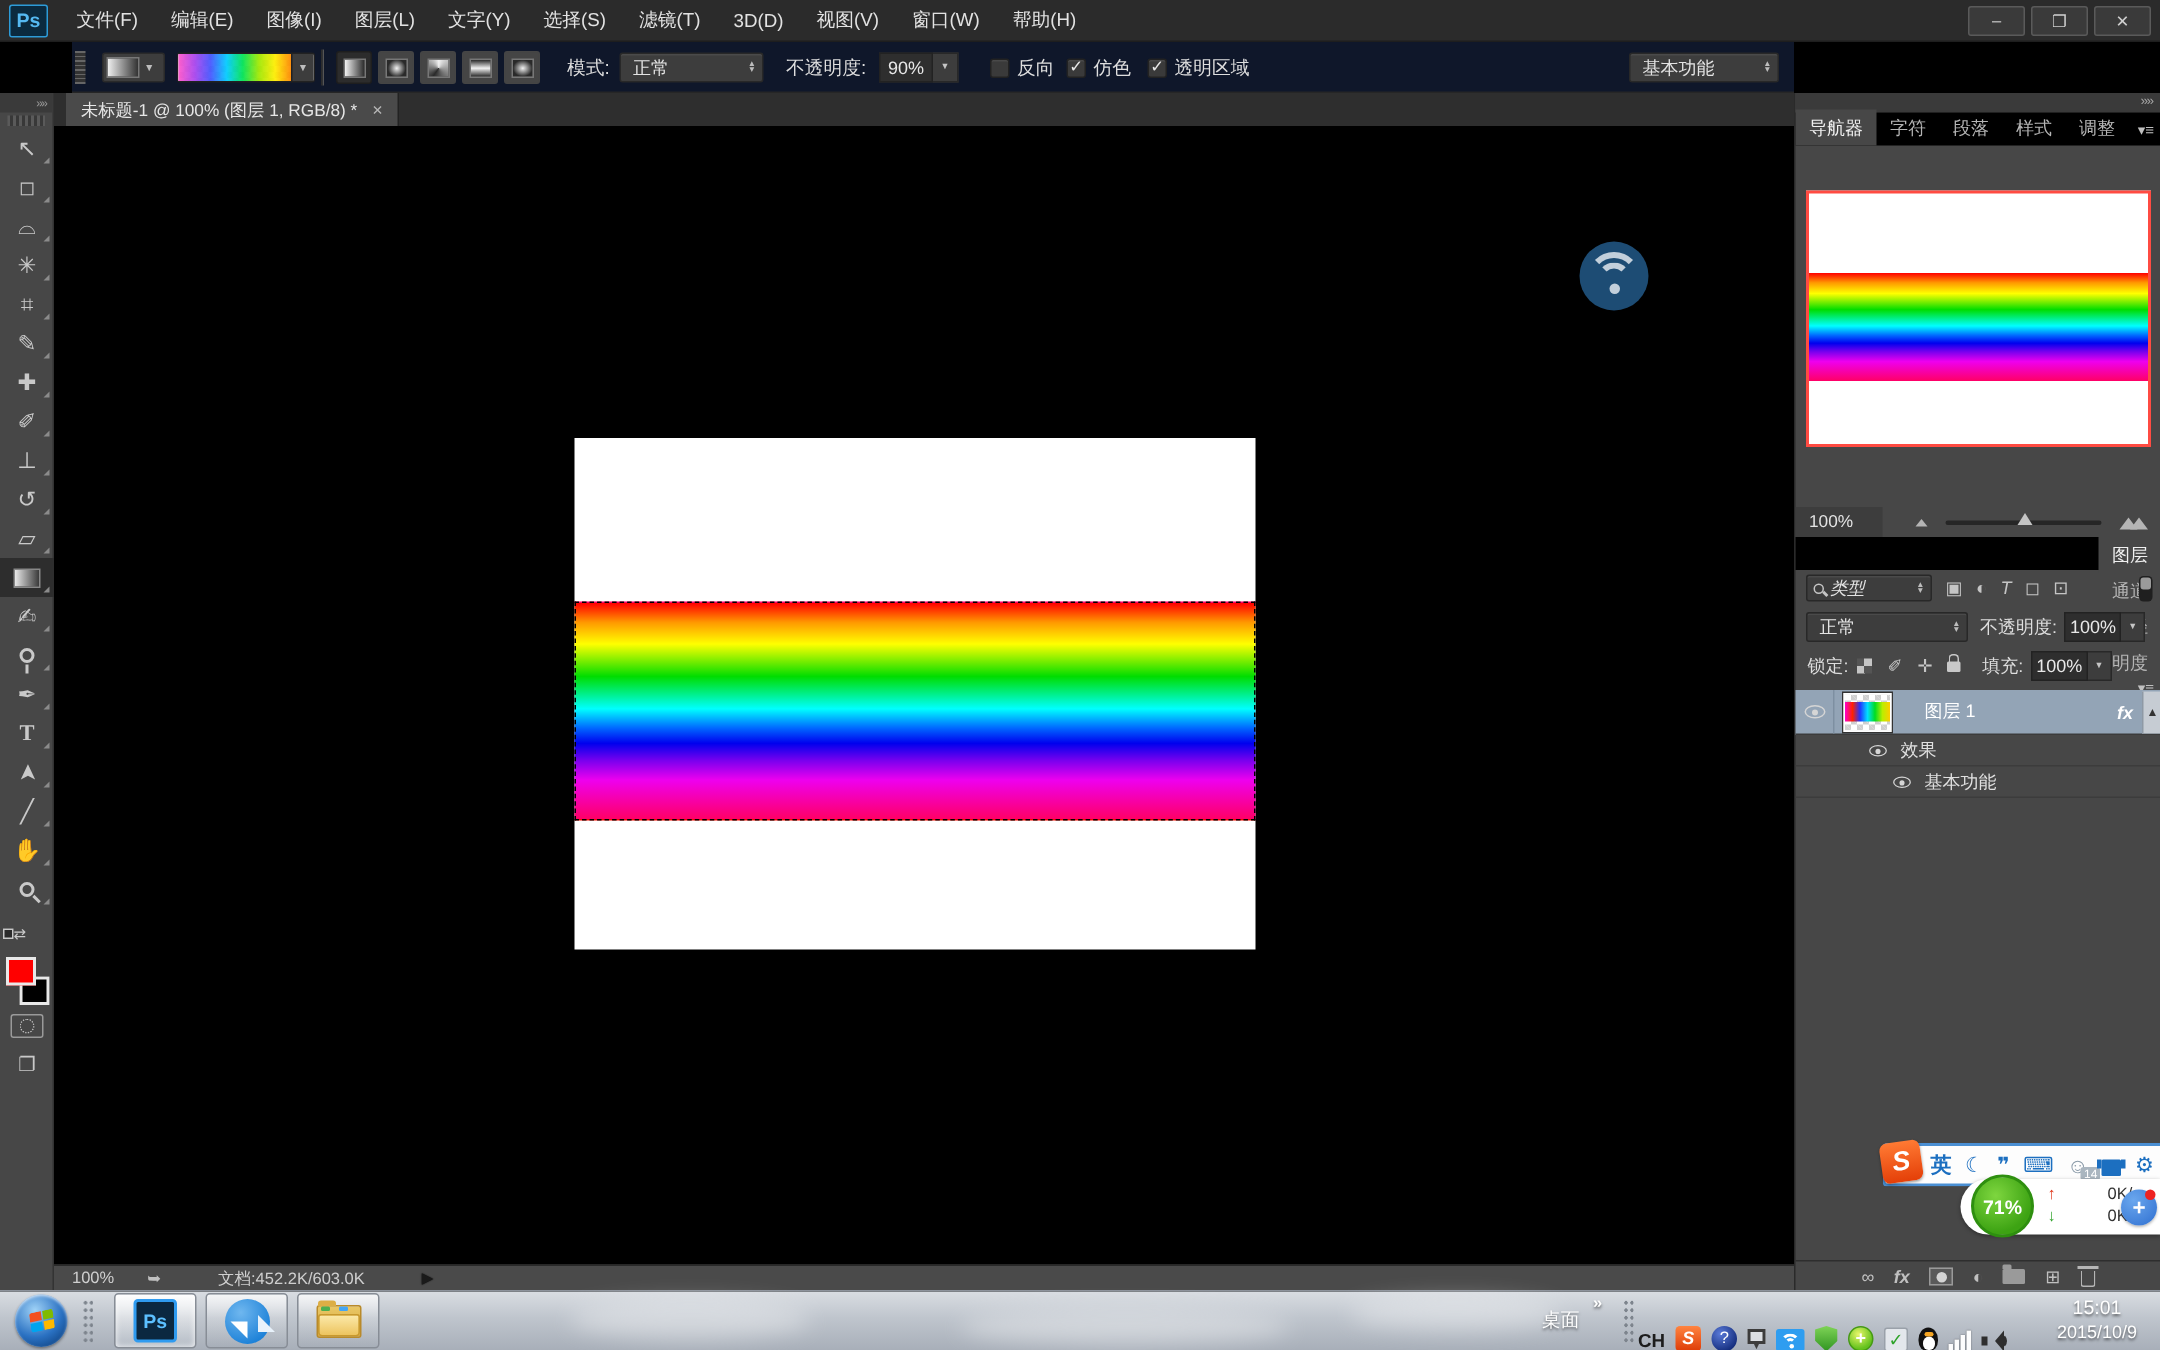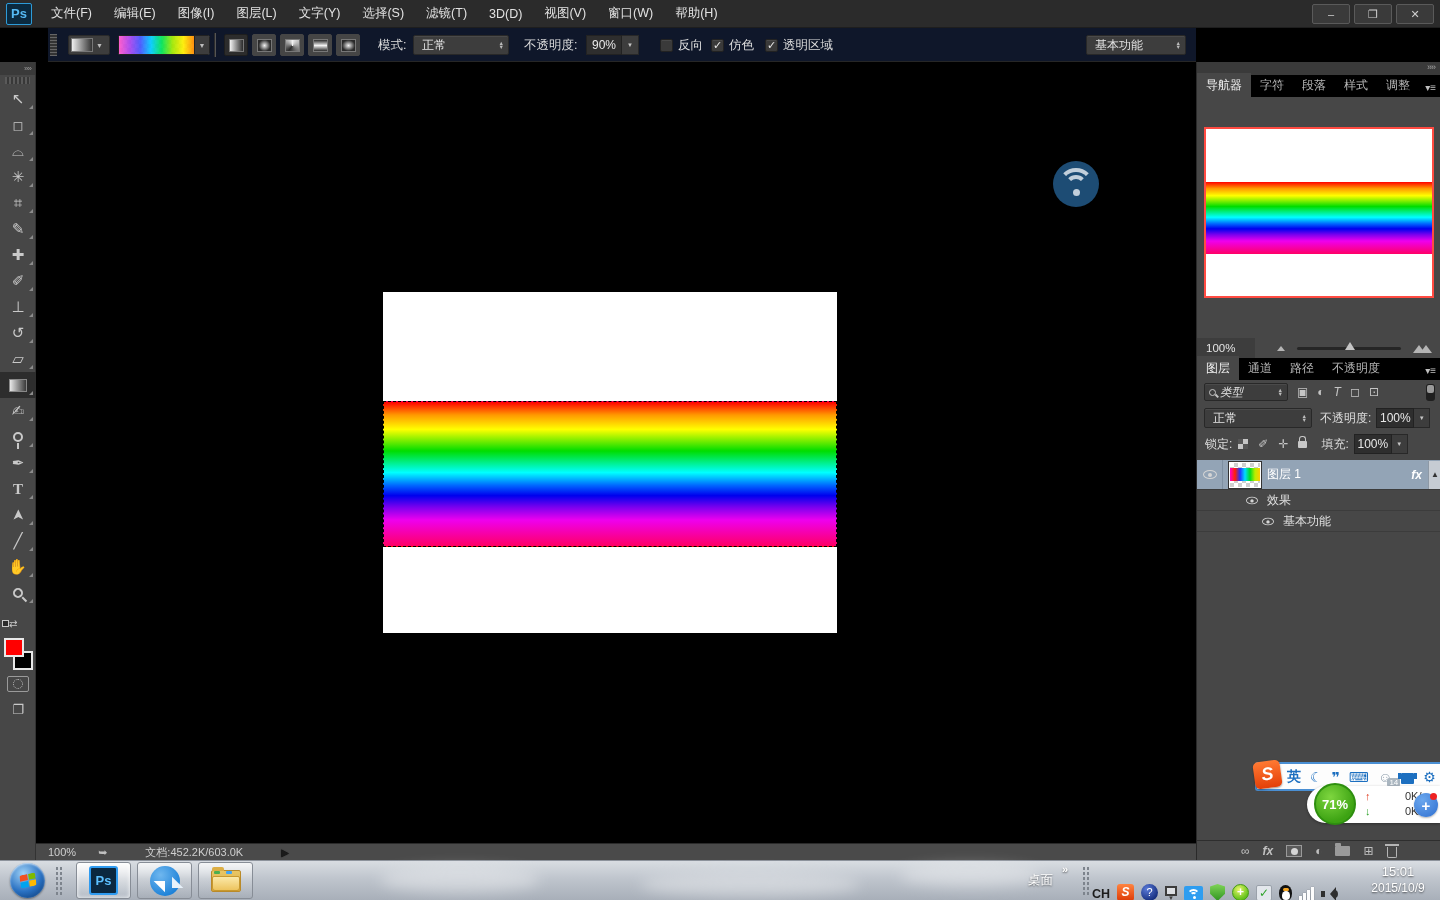--- a/index.html
+++ b/index.html
@@ -122,21 +122,21 @@
   #nav-zoomtxt { width:58px; height:20px; background:#3d3d3d; color:#e3e3e3; font-size:11.5px; padding:4px 0 0 9px; }
   .tri-s { width:0; height:0; border-left:4px solid transparent; border-right:4px solid transparent; border-bottom:5px solid #b5b5b5; margin-left:22px; }
   .slider { position:relative; width:104px; height:3px; background:#262626; border-radius:2px; margin-left:12px; }
   .slider .thumb { position:absolute; left:48px; top:-5px; width:0; height:0;
     border-left:5px solid transparent; border-right:5px solid transparent; border-bottom:8px solid #c5c5c5; }
   .tri-b { position:relative; margin-left:12px; width:18px; height:9px; }
   .tri-b i { position:absolute; bottom:0; width:0; height:0; border-left:6px solid transparent; border-right:6px solid transparent; border-bottom:8px solid #b5b5b5; }
   .tri-b i:first-child { left:0; } .tri-b i:last-child { left:7px; }
   .gripdots { position:absolute; right:2px; bottom:2px; width:11px; height:11px;
     background:radial-gradient(#9a9a9a 1px,transparent 1.2px); background-size:4px 4px; }
-  #tabs2 { top:296px; }
+  #tabs2 { top:296px;flex-direction:column; }
   
   #filter-row { position:absolute; left:0; top:318px; width:244px; height:24px; display:flex; align-items:center;font-style:italic; }
   #filter-dd { margin-left:7px; width:84px; height:18px; padding-left:4px; gap:4px; }
   .mini-zoom { width:7px; height:7px; border:1.5px solid #c5c5c5; border-radius:50%; position:relative; display:inline-block; }
   .mini-zoom::after { content:""; position:absolute; left:5px; top:5px; width:4px; height:1.5px; background:#c5c5c5; transform:rotate(45deg); }
   .ficon { color:#c5c5c5; font-size:12px; margin-left:9px; }
   .toggle { margin-left:auto; margin-right:6px; width:9px; height:17px; background:#1f1f1f; border-radius:3px; position:relative; }
   .toggle::after { content:""; position:absolute; left:1px; top:1px; width:7px; height:8px; background:#9a9a9a; border-radius:2px; }
   #blend-row { position:absolute; left:0; top:344px; width:244px; height:24px; display:flex; align-items:center; }
   #blend-dd { margin-left:7px; width:108px; height:20px; padding-left:8px; }
@@ -153,21 +153,21 @@
   #lock-row .fill-lbl { margin-left:14px; }
   
   .lrow { position:absolute; left:0; width:244px; display:flex; align-items:center; border-bottom:1px solid #3c3c3c; }
   .eyebox { width:26px; align-self:stretch; border-right:1px solid #3c3c3c; display:flex; align-items:center; justify-content:center; }
   .eye { width:14px; height:9px; border:1px solid #d5d5d5; border-radius:50%; position:relative; display:inline-block; }
   .eye::after { content:""; position:absolute; left:4px; top:1.5px; width:4px; height:4px; background:#d5d5d5; border-radius:50%; }
   #row-layer1 { top:398px; height:30px; background:#93a4b6; }
   #row-layer1 .eyebox { border-right-color:#7e8fa1; }
   .lthumb { width:32px; height:26px; margin-left:6px; border:1px solid #fff; box-shadow:0 0 0 1px #333; position:relative; }
   .lthumb .rb { position:absolute; left:0; top:21%; width:100%; height:58%; }
-  .lname { margin-left:6px; font-size:12px; color:#fff; }
+  .lname { margin-left:22px; font-size:12px; color:#fff; }
   .fxmark { margin-left:auto; color:#fff; font-style:italic; font-weight:bold; font-size:12px; }
   .scrollup { width:13px; height:28px; margin-left:6px; background:#c6ccd3; color:#333; font-size:8px;
     display:flex; align-items:center; justify-content:center; border-left:1px solid #8e99a5; }
   #row-effects { top:429px; height:20px; padding-left:48px; gap:8px; color:#e0e0e0; font-size:12px; }
   #row-gradoverlay { top:450px; height:20px; padding-left:64px; gap:8px; color:#e0e0e0; font-size:12px; }
   #row-bg { top:471px; height:30px; }
   #row-bg .lname { color:#e0e0e0; }
   #row-bg .lthumb { background:#fff; }
   #row-bg .mini-lock { margin-left:auto; margin-right:12px; }
   .subeye .eye { transform:scale(.85); }
@@ -428,20 +428,26 @@
       </div>
     <div class="mini-swap"><span class="sq"></span><span>⇄</span></div>
     <div id="fg-swatch"></div>
     <div id="bg-swatch"></div>
     <div id="quickmask">
         <i></i>
       </div>
     <div id="screenmode">❐</div>
   </div>
 
+  <div id="tabbar">
+    <div id="doc-tab">
+      <span>未标题-1 @ 100% (图层 1, RGB/8) *</span>
+      <span class="close">×</span>
+    </div>
+  </div>
 
   <div id="canvas">
     <div id="doc">
       <div id="band" style="background: linear-gradient(rgb(255, 0, 0) 0%, rgb(255, 153, 0) 9%, rgb(255, 255, 0) 19%, rgb(0, 221, 0) 34%, rgb(0, 255, 255) 49%, rgb(0, 102, 255) 58%, rgb(0, 0, 238) 65%, rgb(122, 0, 238) 73%, rgb(238, 0, 238) 82%, rgb(255, 0, 102) 100%);"></div>
     </div>
     <div id="wifi-float">
       <i class="wifi-arc wifi-a1"></i>
       <i class="wifi-arc wifi-a2"></i>
       <i class="wifi-dot"></i>
     </div>

